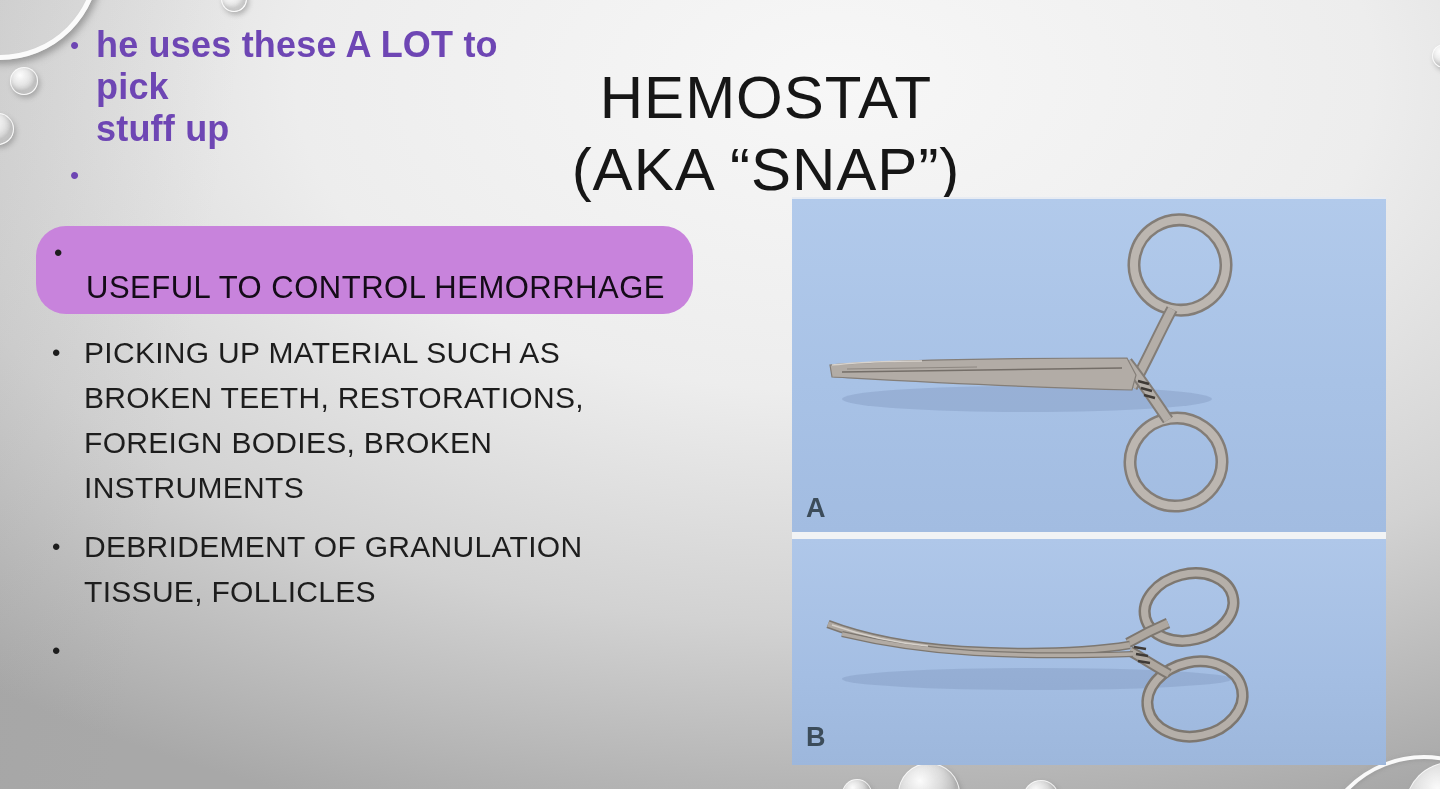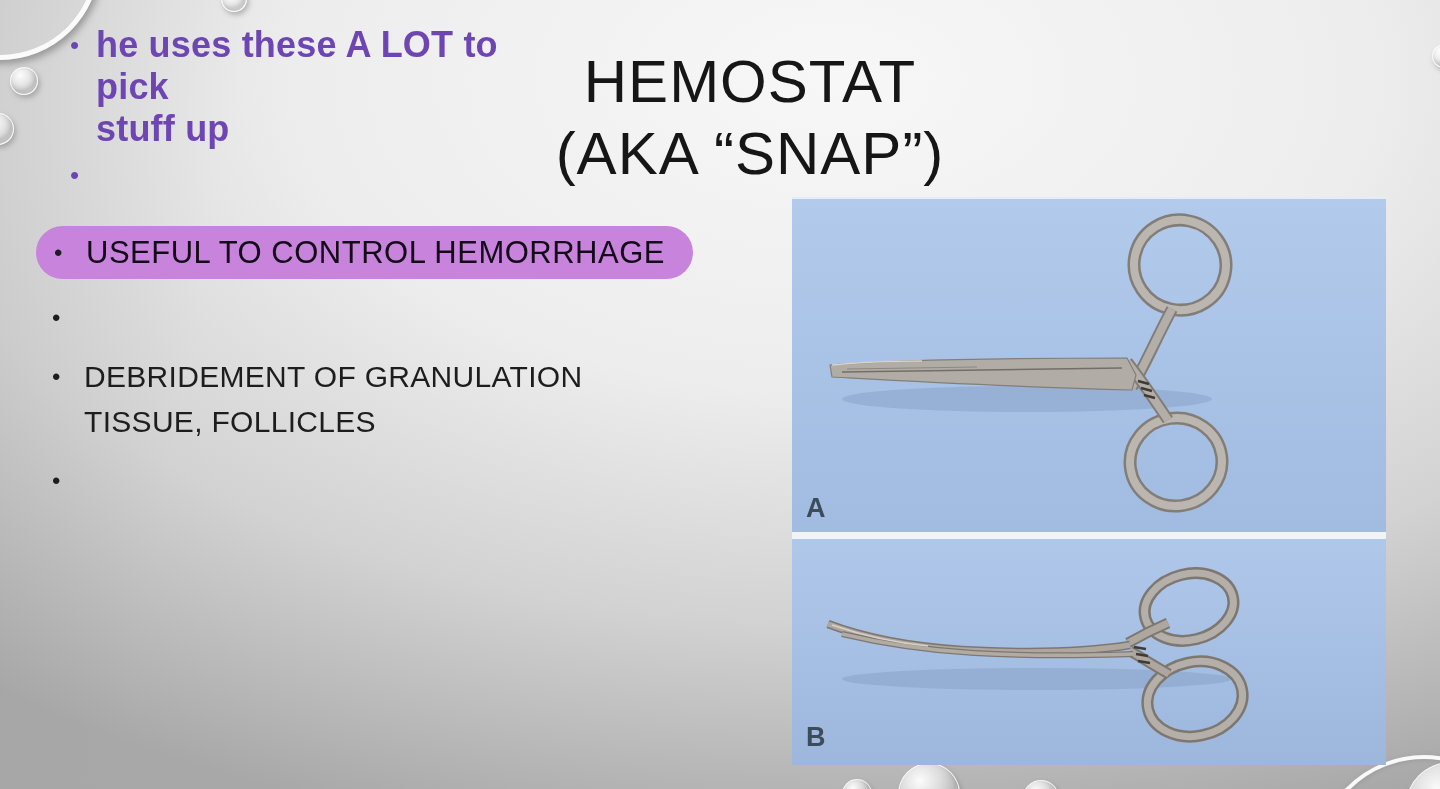--- a/index.html
+++ b/index.html
@@ -34,40 +34,40 @@
   .notes{position:absolute;left:70px;top:24px;width:440px;list-style:none;margin:0;padding:0;}
   .notes li{display:flex;margin-bottom:4px;}
   .notes .marker{flex:none;width:26px;font-size:26px;line-height:42px;color:#6e46b4;}
   .note-text{
     white-space:pre-line;font-size:36px;line-height:42px;
     font-weight:700;color:#6e46b4;letter-spacing:.2px;
   }
 
   
   .title{
-    position:absolute;left:470px;top:46px;width:560px;margin:0;
+    position:absolute;left:470px;top:46px;width:560px;margin:16px;
     text-align:center;font-size:60px;line-height:72px;font-weight:400;
     letter-spacing:1px;color:#161616;white-space:pre-line;
   }
 
   
   .bullets{
     position:absolute;left:36px;top:226px;width:690px;
     list-style:none;margin:0;padding:0;font-size:30px;color:#1d1d1d;
   }
   .bullets li{display:flex;margin-bottom:14px;}
   .bullets li.plain{padding-left:16px;}
   .bullets .marker{flex:none;width:32px;font-size:24px;line-height:45px;color:#1d1d1d;}
   .bullet-text{white-space:pre-line;line-height:45px;letter-spacing:.3px;}
   .bullets li.highlight{
     display:inline-flex;align-self:flex-start;
     background:#c883dc;border-radius:30px;
     padding:4px 28px 4px 18px;margin-bottom:16px;
   }
-  .bullets li.highlight .bullet-text{font-size:31px;letter-spacing:.5px;color:#140b18;}
+  .bullets li.highlight .bullet-text{font-size:31px;letter-spacing:.5px;color:#140b18;margin-top:35px;}
 
   
   .figure{position:absolute;left:792px;top:197px;width:594px;height:568px;background:#f1f3f5;}
   .photo{position:absolute;left:0;width:594px;overflow:hidden;}
   .photo-a{top:0;height:333px;background:linear-gradient(180deg,#b2caeb 0%,#a8c2e6 55%,#a2bce1 100%);border-top:2px solid #e7ebf2;}
   .photo-b{top:342px;height:226px;background:linear-gradient(180deg,#afc7e9 0%,#a4bee3 60%,#9db7dc 100%);}
   .photo svg{position:absolute;left:0;top:0;}
   .photo-label{
     position:absolute;left:14px;font-size:27px;font-weight:700;color:#3c4c5a;
     font-family:"Liberation Sans",sans-serif;
@@ -105,20 +105,24 @@
   <h1 class="title">HEMOSTAT
 (AKA “SNAP”)</h1>
 
   <ul class="bullets">
     <li class="highlight">
       <span class="marker">•</span>
       <span class="bullet-text">USEFUL TO CONTROL HEMORRHAGE</span>
     </li>
     <li class="plain">
       <span class="marker">•</span>
+      <span class="bullet-text">PICKING UP MATERIAL SUCH AS
+BROKEN TEETH, RESTORATIONS,
+FOREIGN BODIES, BROKEN
+INSTRUMENTS</span>
     </li>
     <li class="plain">
       <span class="marker">•</span>
       <span class="bullet-text">DEBRIDEMENT OF GRANULATION
 TISSUE, FOLLICLES</span>
     </li>
     <li class="plain">
       <span class="marker">•</span>
     </li>
   </ul>

